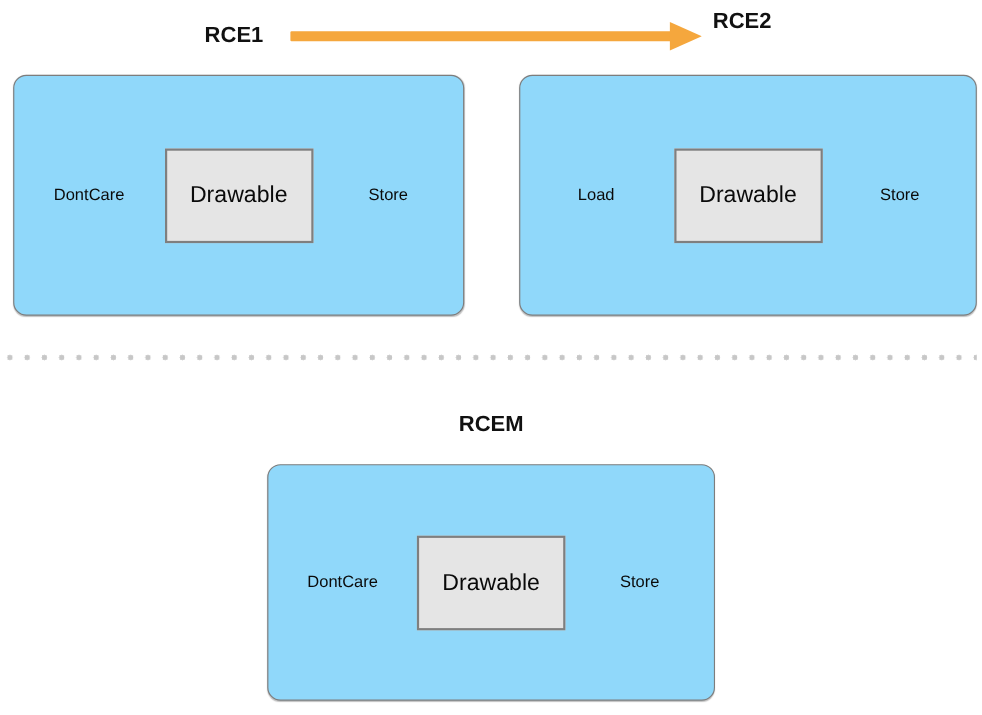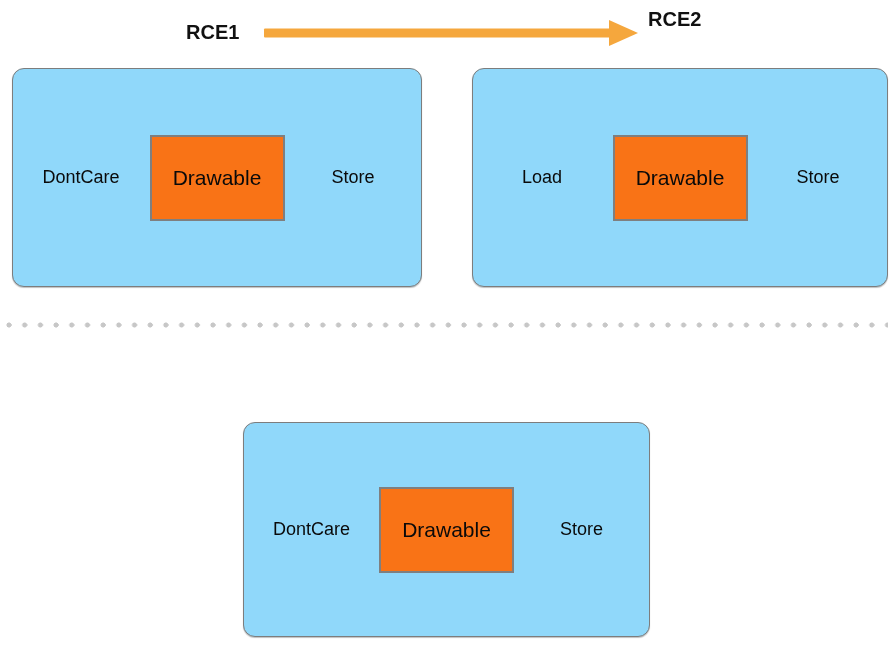--- a/index.html
+++ b/index.html
@@ -54,29 +54,29 @@
     display: grid;
     grid-template-columns: 1fr 1fr 1fr;
     align-items: center;
     justify-items: center;
   }
   .panel-rce1 { left: 12px;  top: 68px;  width: 410px; height: 219px; }
   .panel-rce2 { left: 472px; top: 68px;  width: 416px; height: 219px; }
   .panel-rcem { left: 243px; top: 422px; width: 407px; height: 215px; }
 
   .action-label {
-    font-size: 18px;
+    font-size: 15px;
     color: #0a0a0a;
     white-space: nowrap;
   }
 
   .drawable-box {
     width: 135px;
     height: 86px;
-    background: #f97316;
+    background: #e5e5e5;
     border: 2px solid var(--drawable-border, #7f7f7f);
     box-sizing: border-box;
     display: flex;
     align-items: center;
     justify-content: center;
   }
   .drawable-box .action-label { font-size: 21px; }
 
   
   .divider {
@@ -115,20 +115,21 @@
   <div class="panel panel-rce2">
     <span class="action-label">Load</span>
     <div class="drawable-box">
       <span class="action-label">Drawable</span>
     </div>
     <span class="action-label">Store</span>
   </div>
 
   <div class="divider"></div>
 
+  <div class="hdr-label hdr-rcem">RCEM</div>
 
   <div class="panel panel-rcem">
     <span class="action-label">DontCare</span>
     <div class="drawable-box">
       <span class="action-label">Drawable</span>
     </div>
     <span class="action-label">Store</span>
   </div>
 
 </div>

